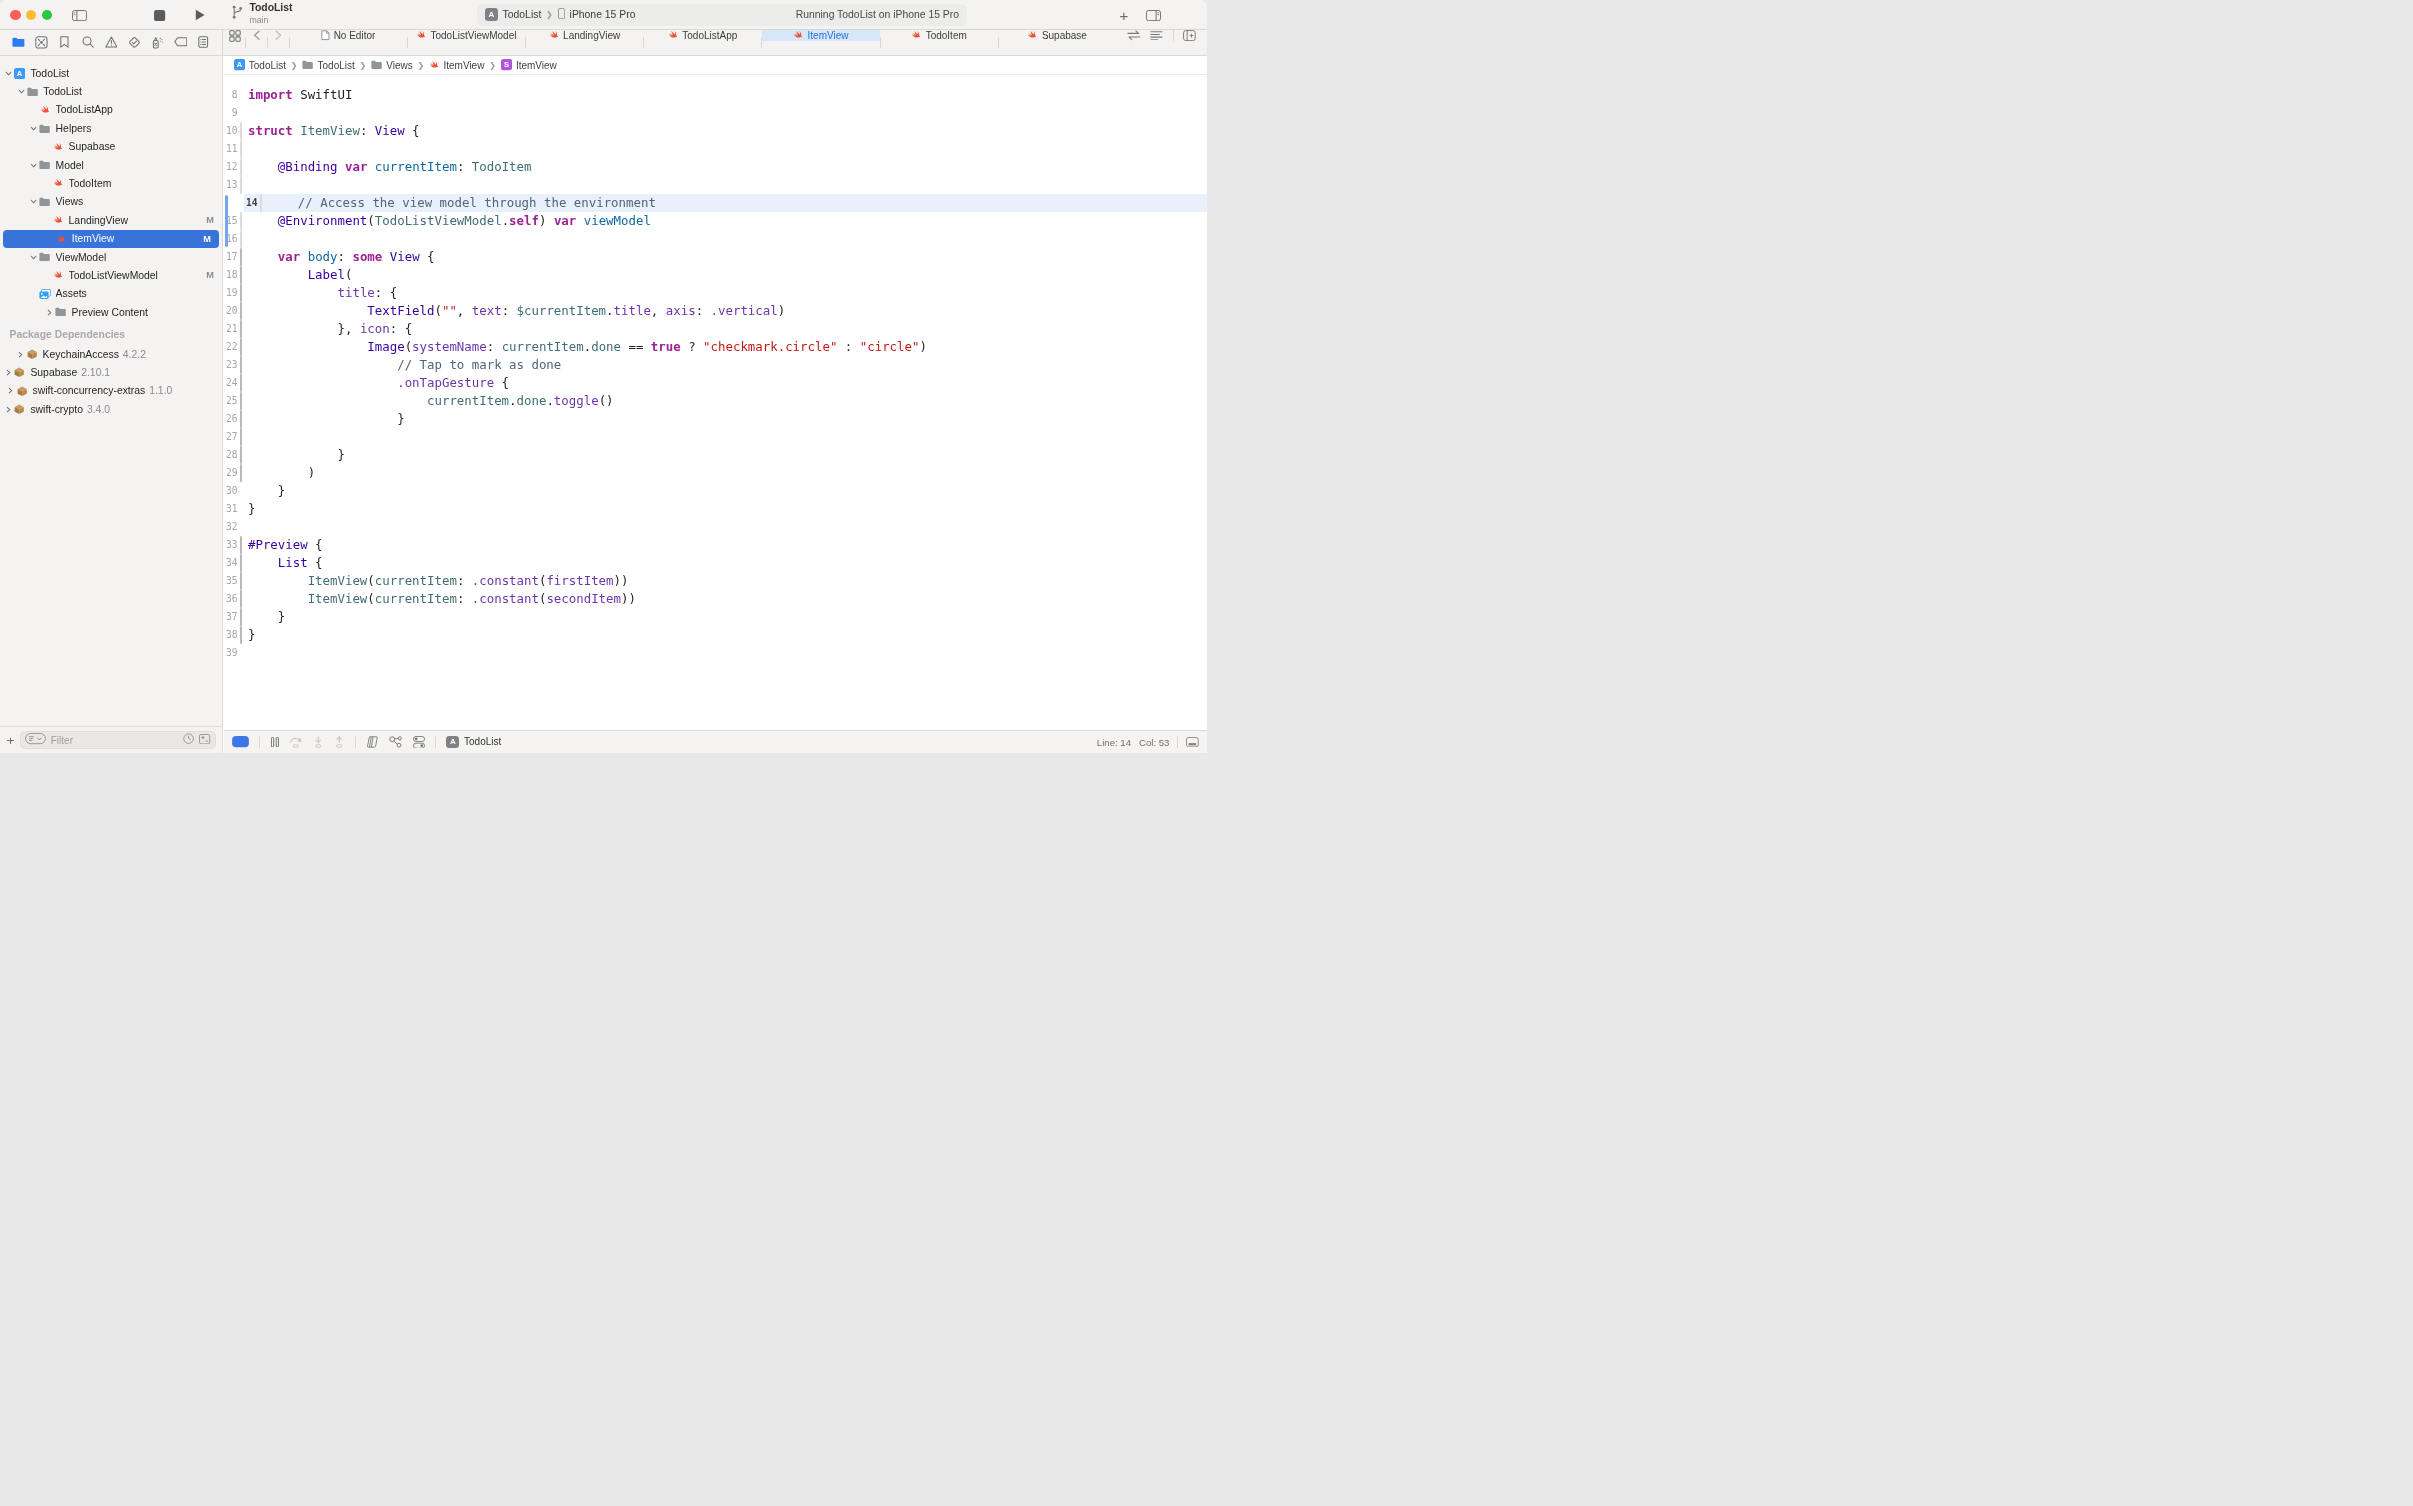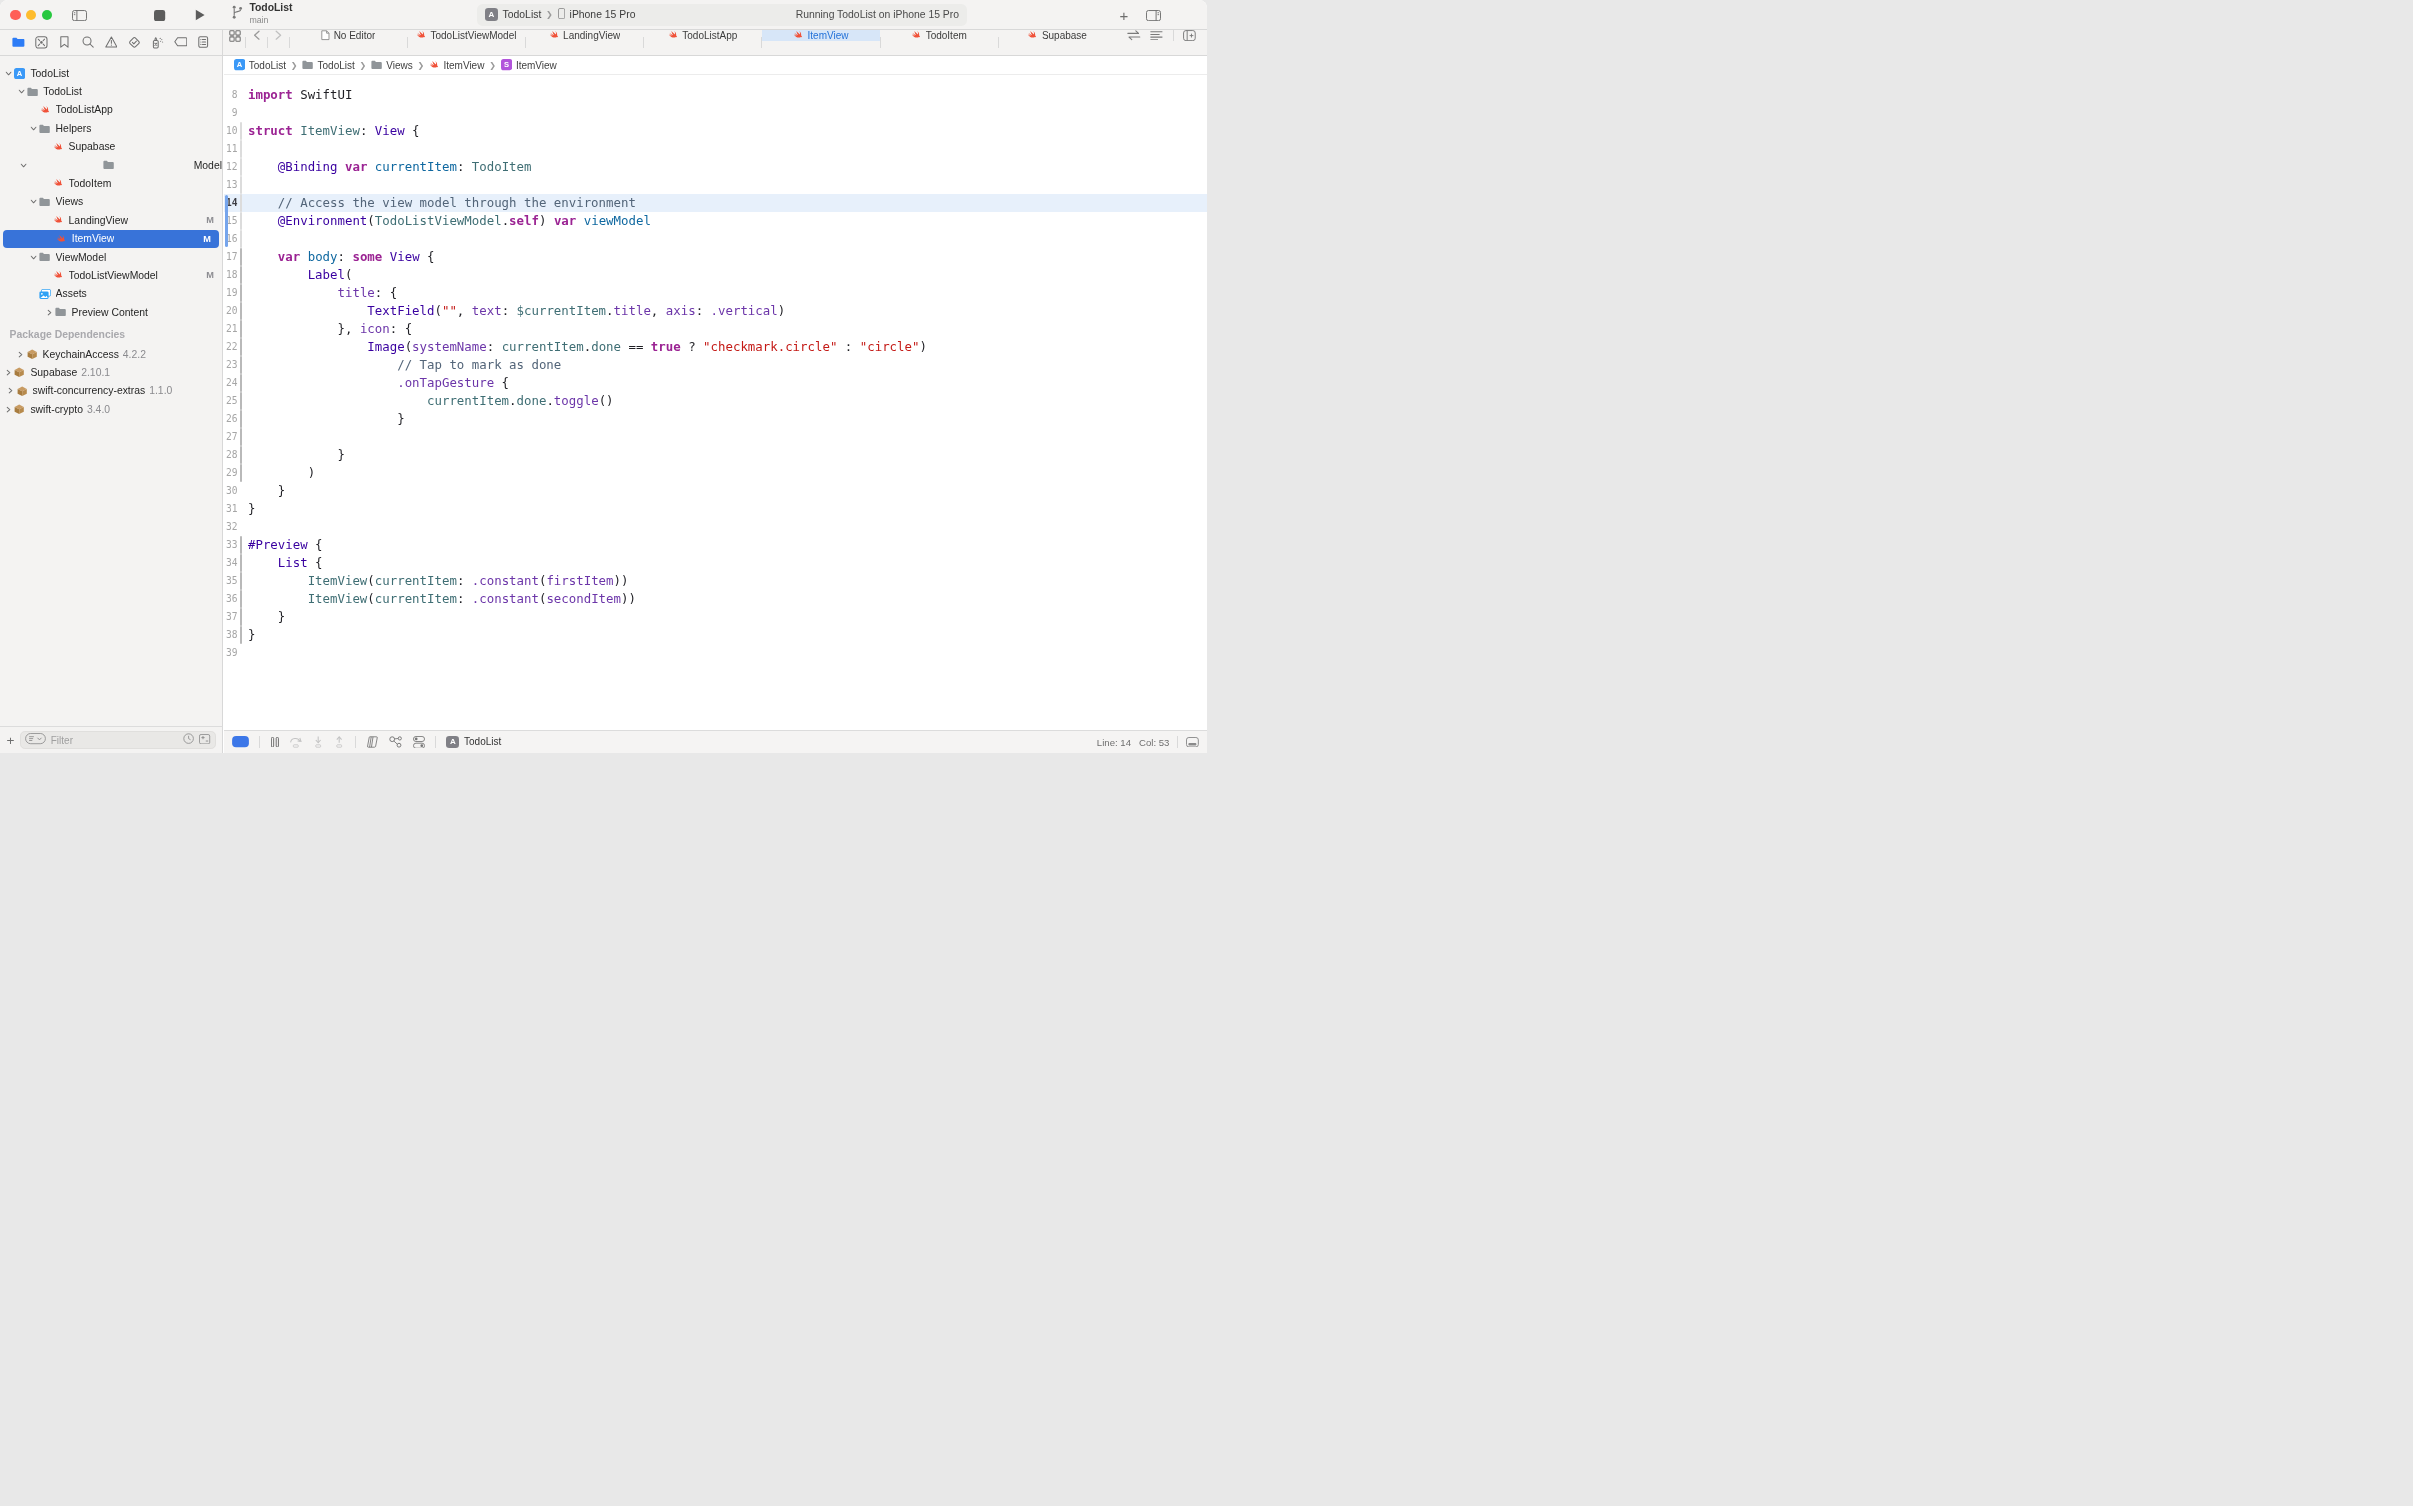--- a/index.html
+++ b/index.html
@@ -54,21 +54,21 @@
   
   #filterbar{position:absolute;left:0;bottom:0;width:223px;height:27px;background:#f4f3f2;border-top:0.8px solid #dcdcdc;
       border-right:0.8px solid #d8d8d8;display:flex;align-items:center;padding:0 6.4px;gap:5.6px;}
   #filterfield{flex:1;height:17.6px;background:#e9e8e6;border:0.8px solid #e0dfdd;border-radius:4.8px;display:flex;
       align-items:center;padding:0 4px;gap:4.8px;font-size:10px;color:#9f9f9f;}
   #filterfield .ph{flex:1;}
   
   #editor{position:absolute;left:224px;top:75px;right:0;bottom:23px;background:#fff;overflow:hidden;}
   #code{position:absolute;left:0;top:11.2px;right:0;}
   .cl{display:flex;height:18px;align-items:stretch;position:relative;}
-  .cl.hl{background:#e7f0fb;}
+  .cl.hl{background:#e7f0fb;margin-left:20px;}
   .ln{width:13.6px;text-align:right;font-family:"DejaVu Sans Mono",monospace;font-size:9.6px;line-height:18px;color:#a6a6a6;flex:0 0 auto;}
   .cl.hl .ln{color:#3c3c43;font-weight:bold;}
   .rb{width:2.4px;margin-left:2.4px;border-radius:1.2px;flex:0 0 auto;}
   .rb.light{background:#dcdcdc;}
   .rb.dark{background:#b9b9b9;}
   .tx{white-space:pre;font-family:"DejaVu Sans Mono",monospace;font-size:12.4px;line-height:18px;padding-left:5.6px;}
   #changebar{position:absolute;left:0.8px;width:3.2px;border-radius:1.6px;background:#76a5ec;}
   .tok-kw{color:#9b2393;font-weight:bold;}
   .tok-str{color:#c41a16;}
   .tok-com{color:#536579;}
@@ -430,21 +430,21 @@
         </div>
         <div class="trow" style="padding-left: 43px;">
           <span class="chev"></span>
           <span class="ticon">
             <svg width="10.4" height="10.4" viewBox="0 0 16 16">
               <path fill="#f05138" d="M9.3 1.3c2.2 1.8 3.6 4.5 3.3 7 .9 1 1.5 2.1 1.2 3.3-.5-.7-1.4-.9-2.2-.5-1.9 1-4.4.8-6.6-.4C3.4 9.7 2.1 8.2 1.4 6.4c1.4 1.3 3 2.3 4.7 3C4.6 8 3.2 6.1 2.3 4.1c1.7 1.6 3.5 3 5.5 4C6.6 6.1 5.5 3.9 5.1 1.7c1.6 2 3.5 3.9 5.7 5.3.4-1.9-.2-4-1.5-5.7z"></path>
             </svg>
           </span>
           <span class="lbl">Supabase</span>
         </div>
-        <div class="trow" style="padding-left: 20px; justify-content: space-between;">
+        <div class="trow" style="padding-left: 30px;">
           <span class="chev">
             <svg width="7.2" height="7.2" viewBox="0 0 9 9">
               <path d="M1.6 2.8 L4.5 6 L7.4 2.8" fill="none" stroke="#707070" stroke-width="1.3" stroke-linecap="round" stroke-linejoin="round"></path>
             </svg>
           </span>
           <span class="ticon">
             <svg width="11.2" height="9.6" viewBox="0 0 14 12">
               <path d="M0.5 2.1 C0.5 1.3 1 0.9 1.7 0.9 H4.8 L6.2 2.4 H12.3 C13 2.4 13.5 2.9 13.5 3.6 V10 C13.5 10.7 13 11.2 12.3 11.2 H1.7 C1 11.2 0.5 10.7 0.5 10 Z" fill="#909599"></path>
             </svg>
           </span>

